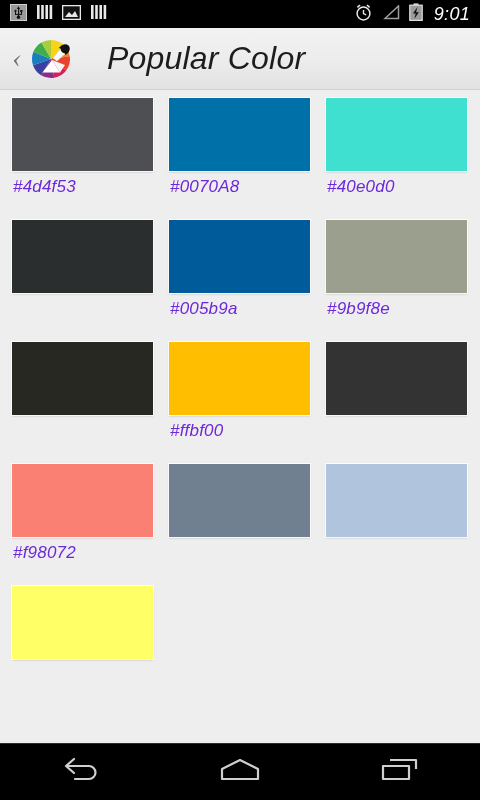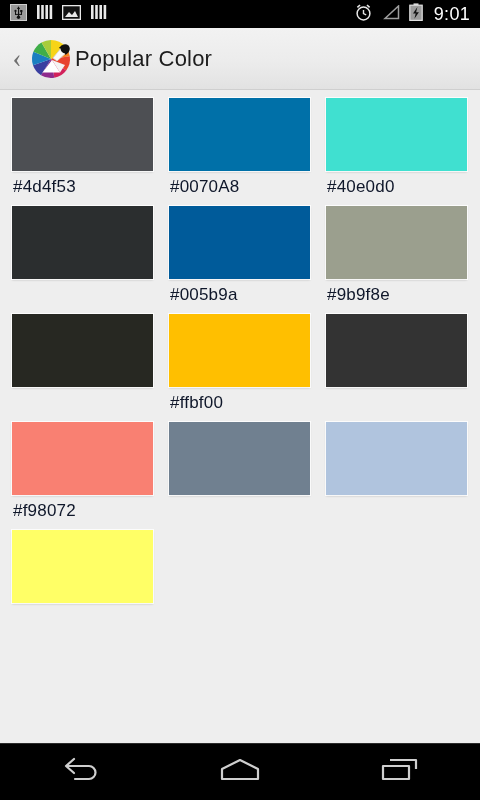--- a/index.html
+++ b/index.html
@@ -7,20 +7,21 @@
     width:480px; height:800px;
     background:#000;
     font-family:"Liberation Sans", sans-serif;
     overflow:hidden;
   }
   #phone {
     position:relative;
     width:480px; height:800px;
     background:#eeeeee;
     overflow:hidden;
+    font-style:italic;
   }
 
   
   #statusbar {
     position:absolute; top:0; left:0;
     width:480px; height:28px;
     background:#000000;
     display:flex; align-items:center;
     padding:0 10px;
   }
@@ -47,23 +48,23 @@
   #back-chevron {
     color:#707070;
     font-size:27px;
     line-height:1;
     width:18px;
     text-align:center;
     font-family:"Liberation Serif", serif;
   }
   #app-icon { width:48px; height:48px; position:relative; flex:none; margin-left:1px; }
   #page-title {
-    font-size:22px;
+    font-size:32px;
     color:#1d1d1d;
-    margin-left:0;
+    margin-left:32px;
     letter-spacing:0.2px;
     white-space:nowrap;
   }
 
   
   #grid-scroll {
     position:absolute;
     top:91px; left:0;
     width:480px; height:652px;
     background:#eeeeee;
@@ -78,24 +79,24 @@
   }
   .cell { width:141px; }
   .swatch {
     width:141px; height:73px;
     box-shadow:0 0 0 1px rgba(255,255,255,0.85),
                0 1px 2px rgba(0,0,0,0.22);
   }
   .hexlabel {
     display:block;
     font-size:17px;
-    color:#0f172a;
+    color:#6d28d9;
     padding:6px 0 7px 1px;
     letter-spacing:0.2px;
-    height:35px;
+    height:49px;
   }
   .cell.nolabel .hexlabel { visibility:hidden; }
 
   
   #navbar {
     position:absolute; bottom:0; left:0;
     width:480px; height:57px;
     background:#000000;
     border-top:1px solid #2b2b2b;
     display:flex; align-items:center; justify-content:space-around;

